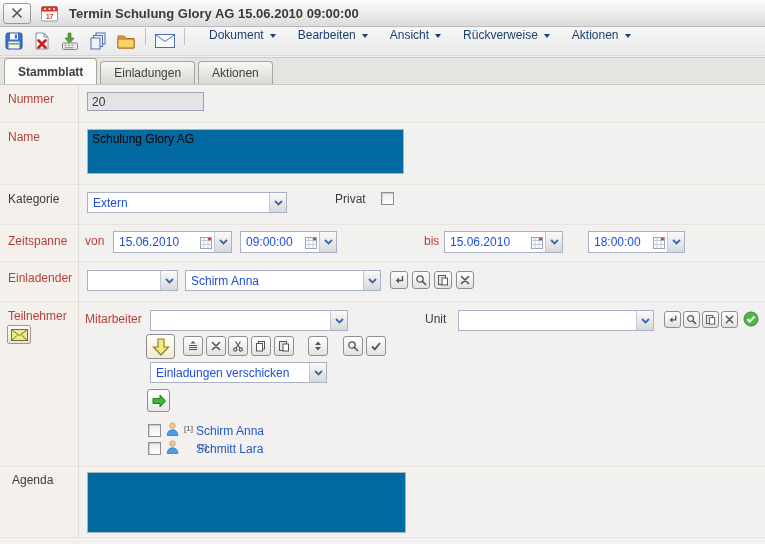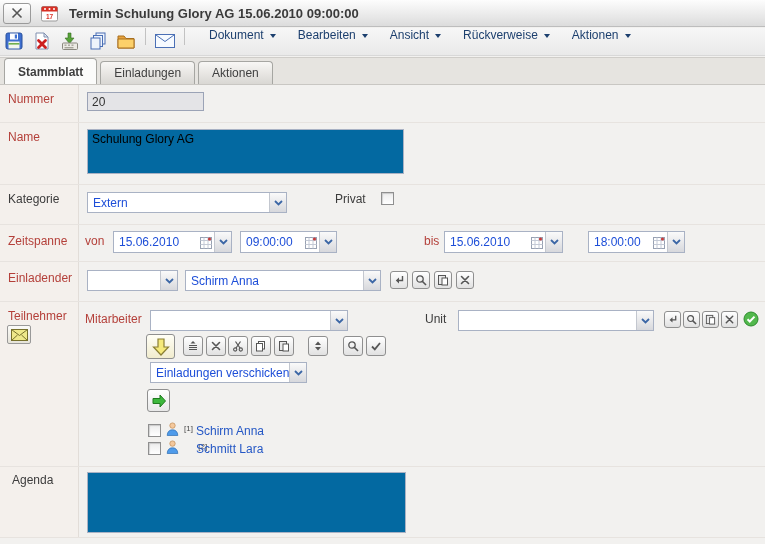--- a/index.html
+++ b/index.html
@@ -429,21 +429,21 @@
         <path d="M7.5 7.5L11 11" stroke="#555" stroke-width="1.6"></path>
       </svg>
     </button>
   <button class="abs ibtn" style="left:366px; top:336px; width:20px; height:20px">
       <svg width="12" height="12" viewBox="0 0 12 12">
         <path d="M2 6.5l2.8 2.8L10 3" fill="none" stroke="#555" stroke-width="1.8"></path>
       </svg>
     </button>
 
   
-  <div class="abs combo" style="left:150px; top:362px; width:157px">
+  <div class="abs combo" style="left:150px; top:362px; width:177px">
     <span class="combo-txt">Einladungen verschicken</span>
     <span class="combo-btn">
         <svg width="9" height="6" viewBox="0 0 9 6">
           <path d="M1 1l3.5 3.5L8 1" fill="none" stroke="#3c67a6" stroke-width="1.8"></path>
         </svg>
       </span>
   </div>
   <div class="abs go-btn" style="left:147px; top:389px">
     <svg width="16" height="16" viewBox="0 0 16 16">
         <path d="M2 5.5h7V2l5.5 6L9 14v-3.5H2z" fill="#3db83d" stroke="#1f7a1f"></path>

